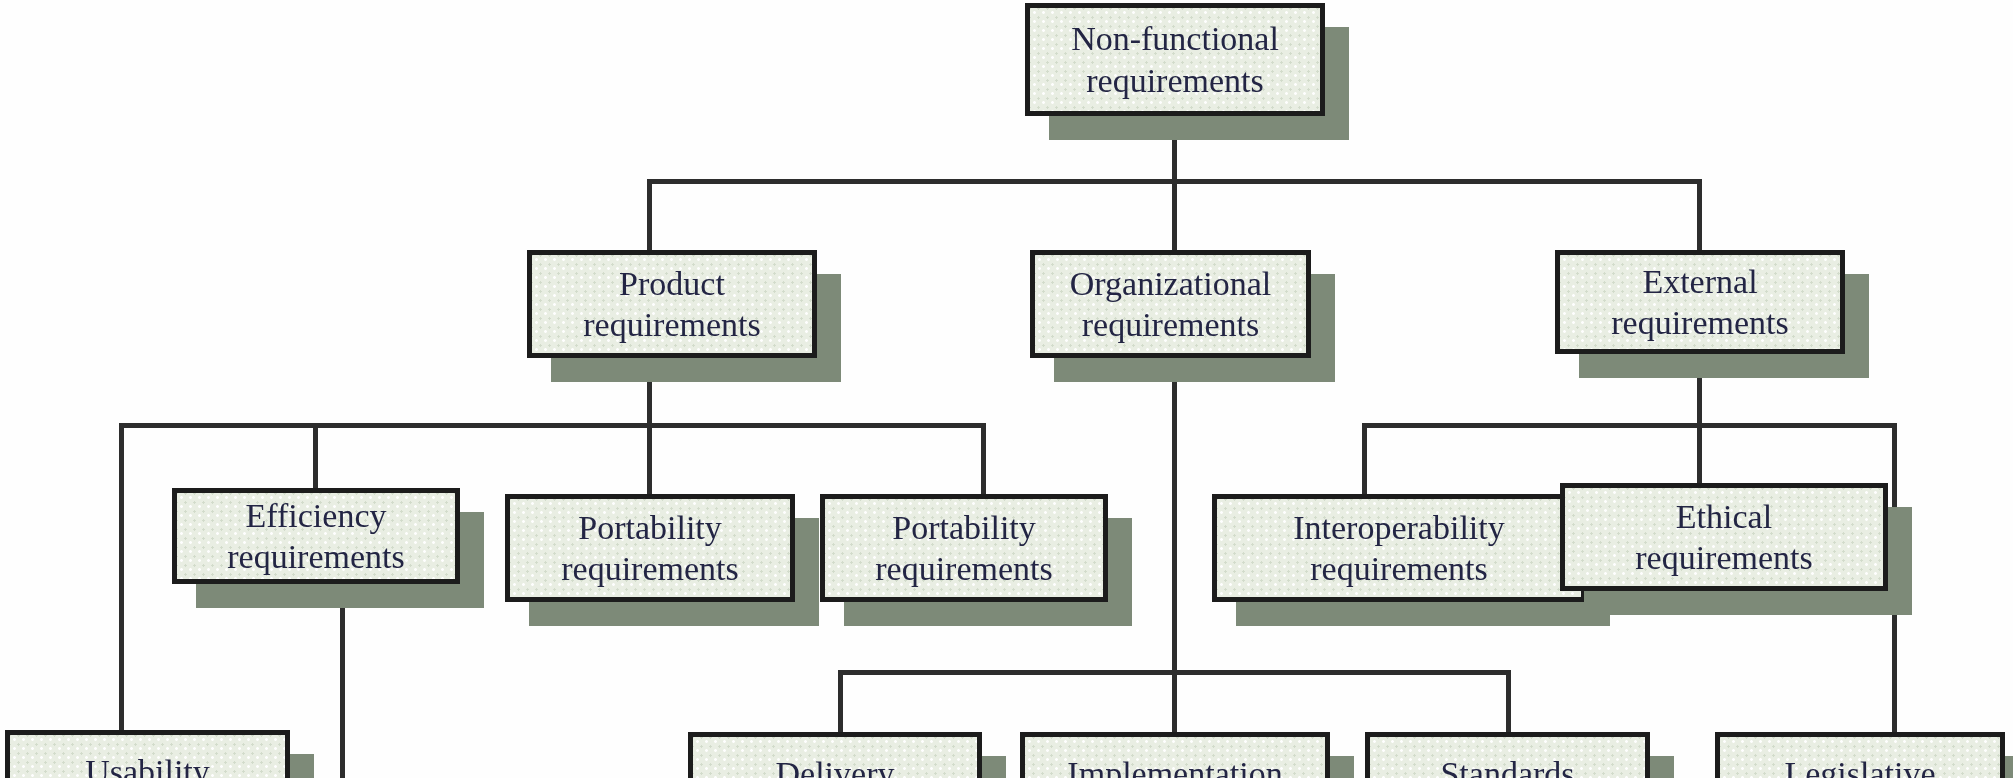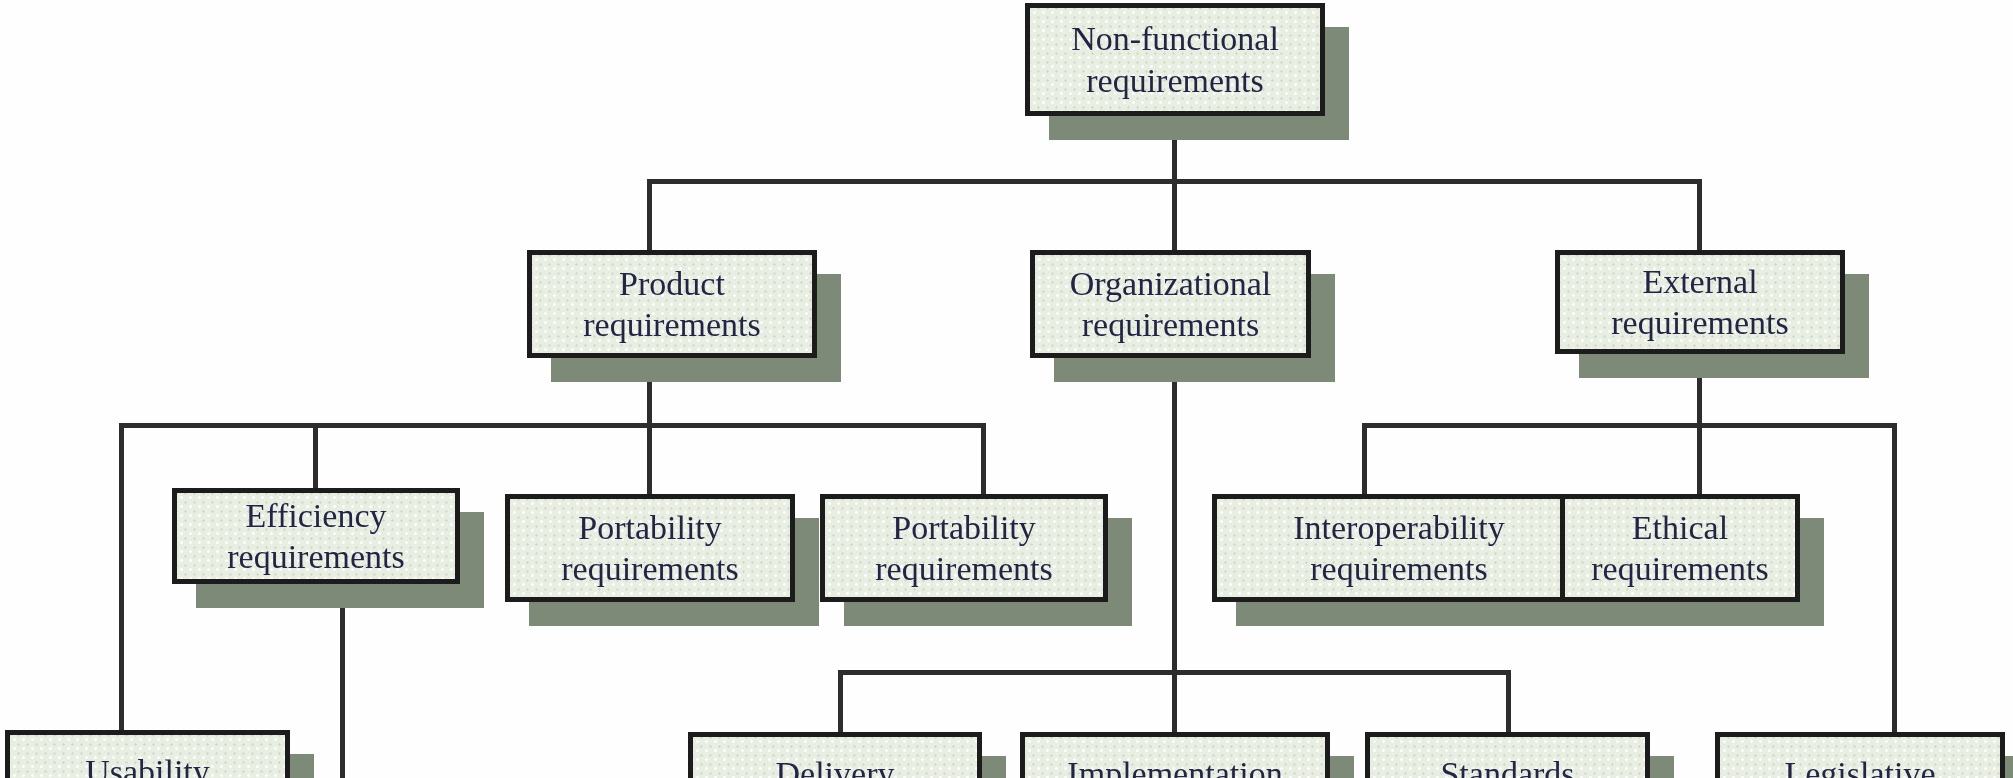--- a/index.html
+++ b/index.html
@@ -103,21 +103,21 @@
 requirements</span>
   </div>
   <div class="node" style="left:820px;top:494px;width:288px;height:108px">
     <span>Portability
 requirements</span>
   </div>
   <div class="node" style="left:1212px;top:494px;width:374px;height:108px">
     <span>Interoperability
 requirements</span>
   </div>
-  <div class="node" style="left:1560px;top:494px;width:240px;height:108px">
+  <div class="node" style="left:1560px;top:483px;width:328px;height:108px">
     <span>Ethical
 requirements</span>
   </div>
 
   <div class="node cut" style="left:5px;top:730px;width:285px;height:110px">
     <span>Usability</span>
   </div>
   <div class="node cut" style="left:688px;top:732px;width:294px;height:110px">
     <span>Delivery</span>
   </div>

